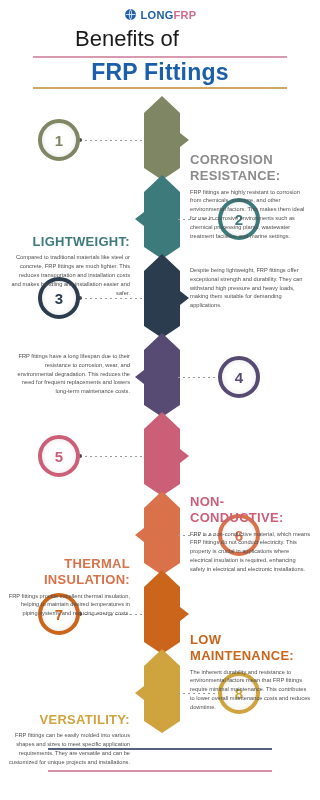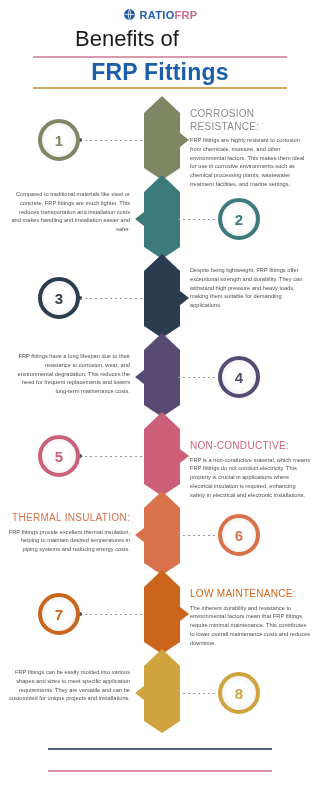--- a/index.html
+++ b/index.html
@@ -75,22 +75,22 @@
   .conn-dot {
     position: absolute; width: 4px; height: 4px; border-radius: 50%;
     background: #4a4a4a;
   }
 
   
   .block { position: absolute; width: 122px; }
   .block.right { text-align: left; }
   .block.left { text-align: right; }
   .blk-title {
-    font-size: 10px; font-weight: normal; letter-spacing: 0.3px;
-    line-height: 1.25; margin-bottom: 3px; text-transform: uppercase;
+    font-size: 13px; font-weight: bold; letter-spacing: 0.3px;
+    line-height: 1.25; margin-bottom: 3px; text-transform: uppercase; margin-top: 44px;
   }
   .blk-body {
     font-size: 5.7px; line-height: 1.55; color: #4f4f4f;
   }
 
   
   .foot-rule-top {
     position: absolute; left: 48px; top: 748px; width: 224px; height: 2px;
     background: #55607a;
   }
@@ -106,21 +106,21 @@
 </head>
 <body>
 
 <div class="page">
 
   <div class="logo-row">
     <svg class="logo-mark" width="13" height="13" viewBox="0 0 24 24">
       <circle cx="12" cy="12" r="10" fill="#1d5fa8"></circle>
       <path d="M3 12h18M12 2.5c3 3.5 3 15.5 0 19M12 2.5c-3 3.5-3 15.5 0 19" stroke="#ffffff" stroke-width="1.4" fill="none"></path>
     </svg>
-    <span class="logo-text"><span>RATIO</span><span class="frp">FRP</span></span>
+    <span class="logo-text"><span>LONG</span><span class="frp">FRP</span></span>
   </div>
 
   <div class="title-main">Benefits of</div>
   <div class="rule-pink"></div>
   <div class="title-sub">FRP Fittings</div>
   <div class="rule-gold"></div>
 
   <div class="ribbon">
 
     <div class="seg" style="top:0px;">
@@ -222,46 +222,48 @@
   <div class="badge" style="left:218px; top:672px; border:4px solid #cfa43f; color:#cfa43f;">
     <span class="num">8</span>
   </div>
 
   <div class="block right" style="left:190px; top:108px;">
     <div class="blk-title" style="color:#8b8b8b;">CORROSION RESISTANCE:</div>
     <div class="blk-body">FRP fittings are highly resistant to corrosion from chemicals, moisture, and other environmental factors. This makes them ideal for use in corrosive environments such as chemical processing plants, wastewater treatment facilities, and marine settings.</div>
   </div>
 
   <div class="block left" style="left:8px; top:190px;">
+    <div class="blk-title" style="color:#3d7a7c;">LIGHTWEIGHT:</div>
     <div class="blk-body">Compared to traditional materials like steel or concrete, FRP fittings are much lighter. This reduces transportation and installation costs and makes handling and installation easier and safer.</div>
   </div>
 
   <div class="block right" style="left:190px; top:266px;">
     <div class="blk-body">Despite being lightweight, FRP fittings offer exceptional strength and durability. They can withstand high pressure and heavy loads, making them suitable for demanding applications.</div>
   </div>
 
   <div class="block left" style="left:8px; top:352px;">
     <div class="blk-body">FRP fittings have a long lifespan due to their resistance to corrosion, wear, and environmental degradation. This reduces the need for frequent replacements and lowers long-term maintenance costs.</div>
   </div>
 
-  <div class="block right" style="left:190px; top:440px;">
+  <div class="block right" style="left:190px; top:450px;">
     <div class="blk-title" style="color:#cc5f78;">NON-CONDUCTIVE:</div>
     <div class="blk-body">FRP is a non-conductive material, which means FRP fittings do not conduct electricity. This property is crucial in applications where electrical insulation is required, enhancing safety in electrical and electronic installations.</div>
   </div>
 
   <div class="block right" style="left:190px; top:588px;">
     <div class="blk-title" style="color:#cb651b;">LOW MAINTENANCE:</div>
     <div class="blk-body">The inherent durability and resistance to environmental factors mean that FRP fittings require minimal maintenance. This contributes to lower overall maintenance costs and reduces downtime.</div>
   </div>
 
   <div class="block left" style="left:8px; top:512px;">
     <div class="blk-title" style="color:#d9714a;">THERMAL INSULATION:</div>
     <div class="blk-body">FRP fittings provide excellent thermal insulation, helping to maintain desired temperatures in piping systems and reducing energy costs.</div>
   </div>
 
   <div class="block left" style="left:8px; top:668px;">
+    <div class="blk-title" style="color:#cfa43f;">VERSATILITY:</div>
     <div class="blk-body">FRP fittings can be easily molded into various shapes and sizes to meet specific application requirements. They are versatile and can be customized for unique projects and installations.</div>
   </div>
 
   <div class="foot-rule-top"></div>
   <div class="foot-rule-bot"></div>
 
 </div>
 
 </body></html>

